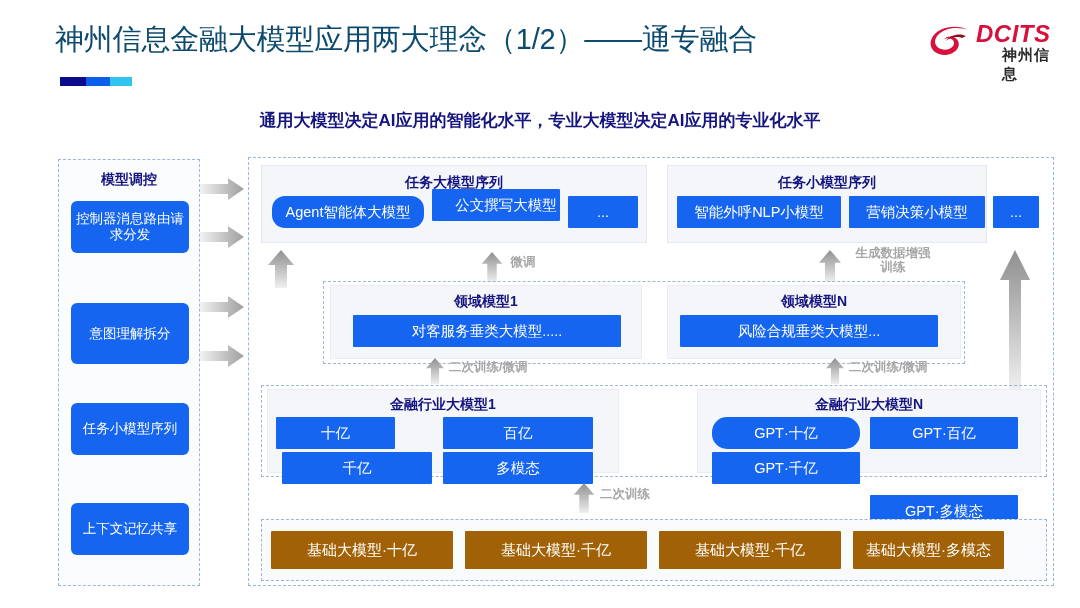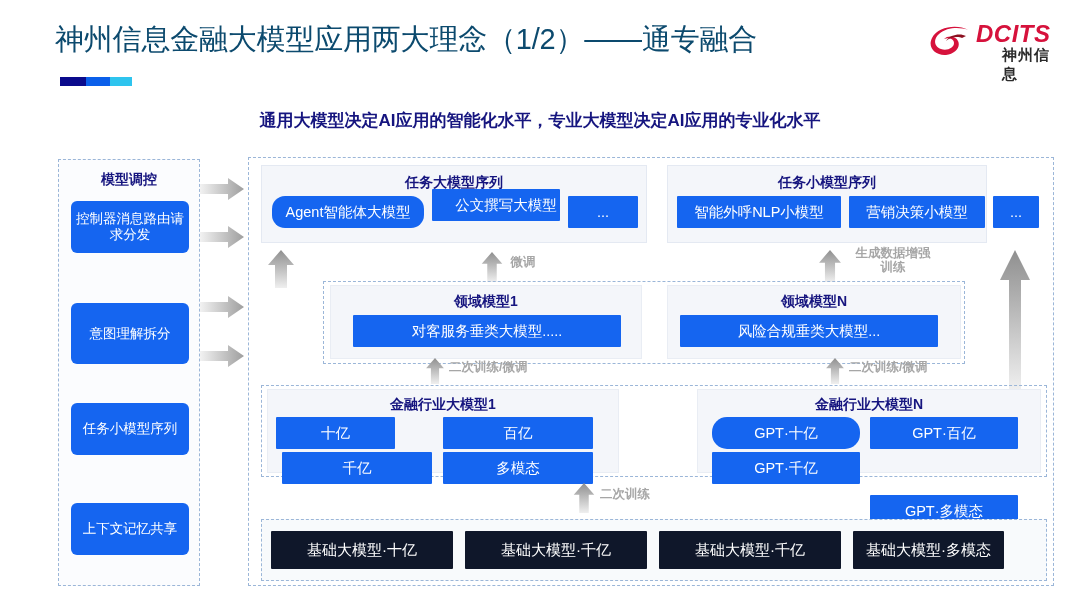--- a/index.html
+++ b/index.html
@@ -116,21 +116,21 @@
   .ind-left  { left: 267px; top: 389px; width: 352px; height: 84px; }
   .ind-right { left: 697px; top: 389px; width: 344px; height: 84px; }
 
   
   .base-wrap {
     position:absolute; left:261px; top:519px; width:786px; height:62px;
     border:1px dashed #9bb6d8; background:#f8fafc;
   }
   .base-chip {
     position:absolute; top:531px; height:38px;
-    background:#0f172a; color:#fff;
+    background:#a16207; color:#fff;
     display:flex; align-items:center; justify-content:center;
     font-size:15px; border-radius:1px;
   }
 
   
   .arrow-u { position:absolute; }
   .lbl {
     position:absolute; color:#a6a6a6; font-size:12.5px; font-weight:bold;
     line-height:1.15; text-align:center; white-space:pre-line;
   }

